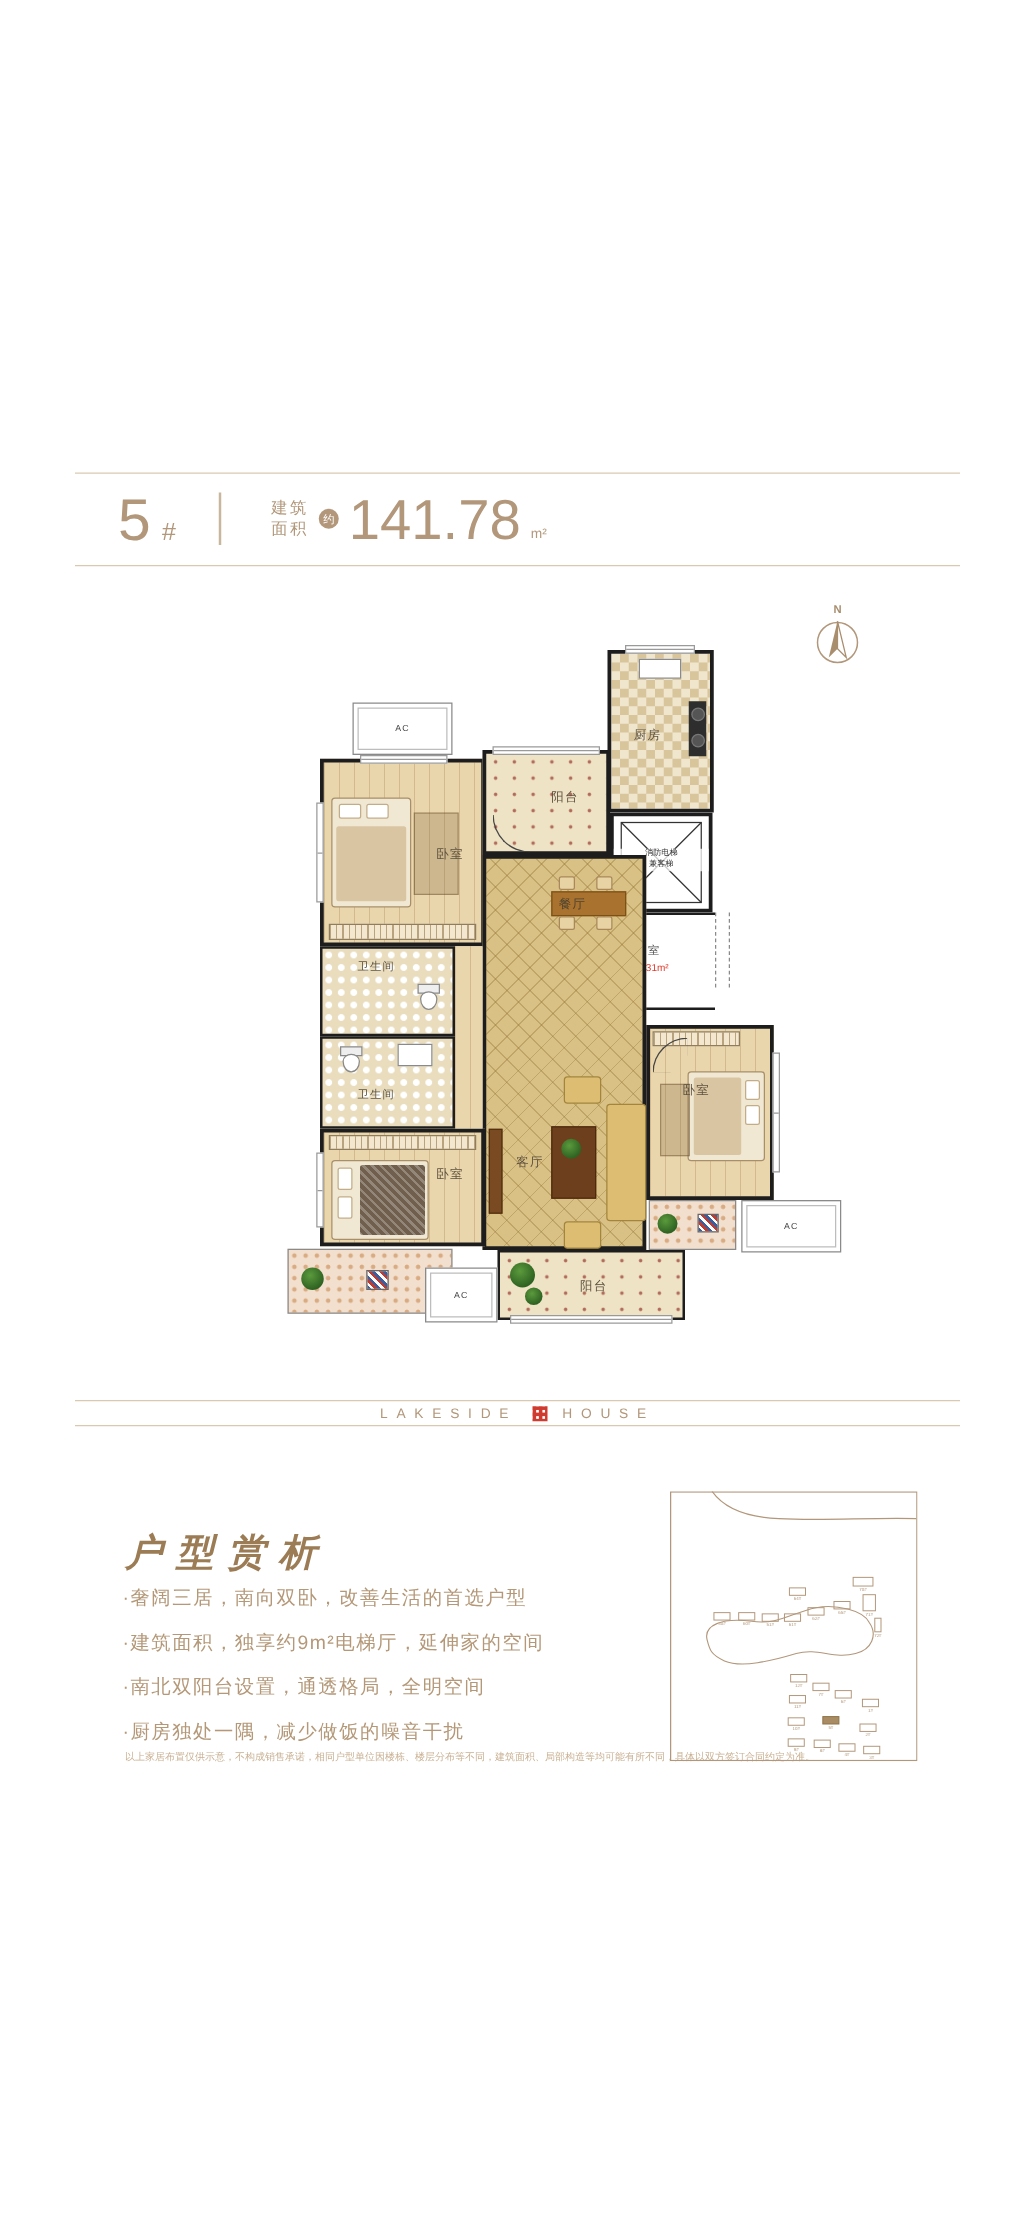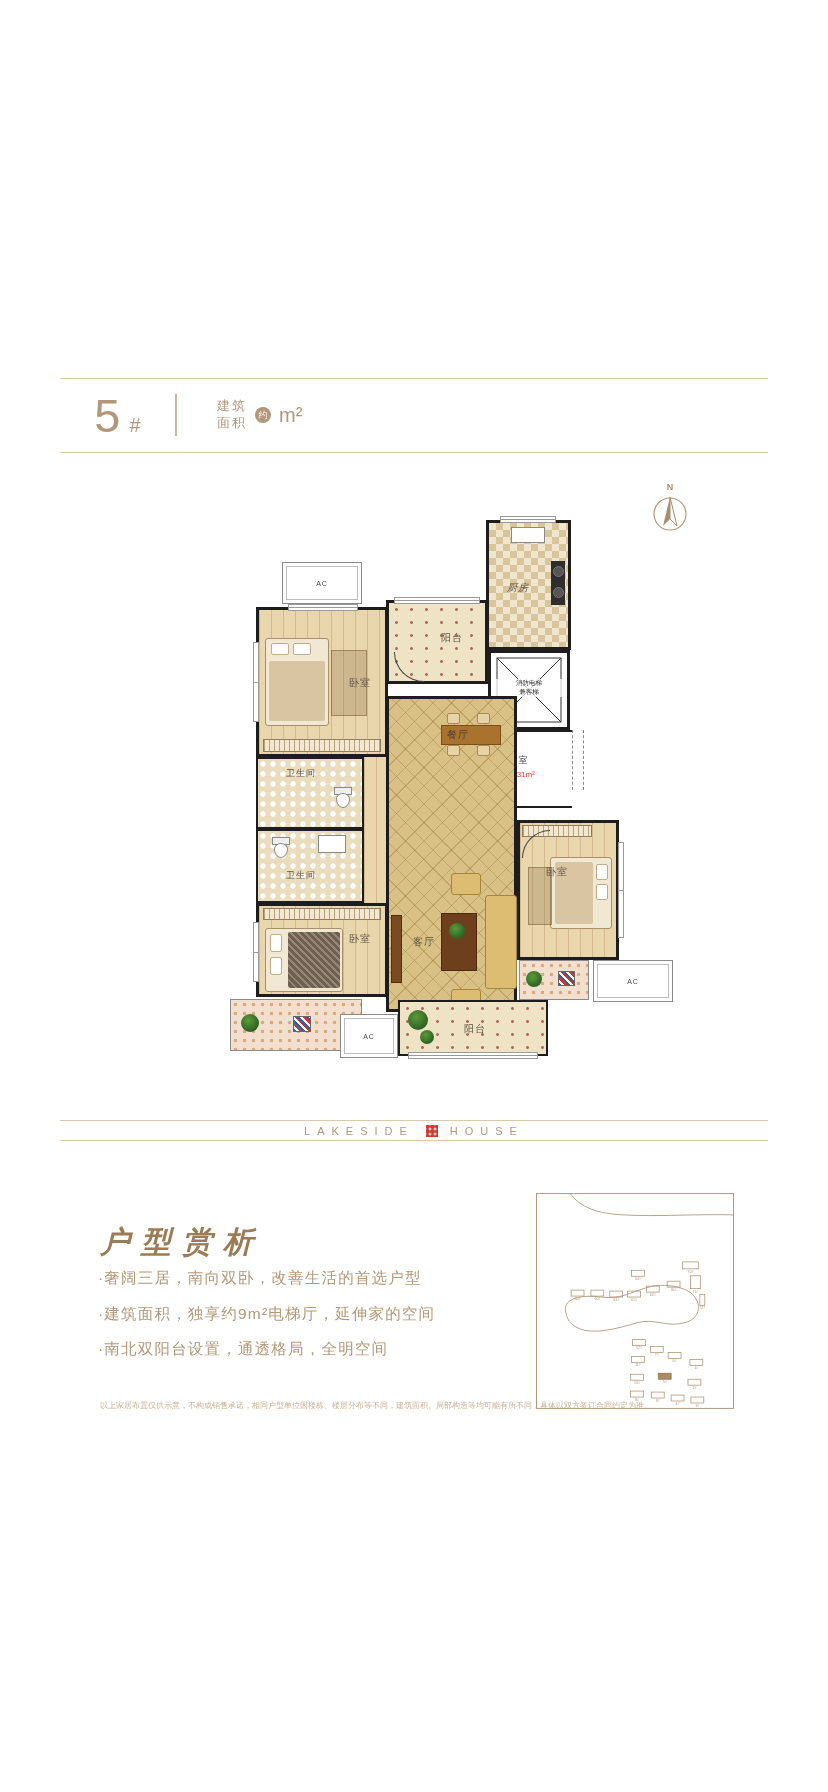--- a/index.html
+++ b/index.html
@@ -13,21 +13,21 @@
   .hd-a{width:115px;display:flex;align-items:baseline;justify-content:center;gap:9px;}
   .hd-no{font-size:47px;color:#b2977a;line-height:1;}
   .hd-hash{font-size:20px;color:#b2977a;}
   .hd-div{width:1px;height:42px;background:#c9b79d;}
   .hd-b{width:279px;text-align:center;font-size:25px;letter-spacing:7px;color:#b2977a;}
   .hd-c{flex:1;display:flex;align-items:center;justify-content:flex-start;padding-left:40px;gap:8px;}
   .area-lab{font-size:13px;line-height:1.3;color:#b2977a;letter-spacing:2px;}
   .approx{width:16px;height:16px;border-radius:50%;background:#b2977a;color:#fff;
           font-size:9px;display:flex;align-items:center;justify-content:center;}
   .area-val{font-size:45px;line-height:1;color:#b2977a;}
-  .area-unit{font-size:20px;color:#b2977a;align-self:flex-end;padding-bottom:5px;}
+  .area-unit{font-size:11px;color:#b2977a;align-self:flex-end;padding-bottom:5px;}
 
   
   .compass{position:absolute;left:648px;top:482px;width:44px;text-align:center;}
   .compass .n{font-size:9px;font-weight:bold;color:#a98e6e;margin-bottom:1px;}
 
   
   #plan{position:absolute;left:228px;top:512px;width:494px;height:552px;}
   .room{position:absolute;box-sizing:border-box;border:3px solid #1d1d1d;}
   .thinroom{position:absolute;box-sizing:border-box;border:1px solid #8a8a8a;background:#fff;}
   .wood{background:#ead6ad;
@@ -35,21 +35,21 @@
   .tile-diamond{background:#d9c186;
         background-image:repeating-linear-gradient(45deg,rgba(150,120,55,.38) 0 1px,transparent 1px 13px),
                          repeating-linear-gradient(-45deg,rgba(150,120,55,.38) 0 1px,transparent 1px 13px);}
   .dots{background:#efe3c6;
         background-image:radial-gradient(circle,#b06a5a 0 1px,transparent 1.8px);
         background-size:15px 13px;}
   .bathtile{background:#e9ddbe;
         background-image:radial-gradient(circle,#fff 0 2.4px,transparent 3px);
         background-size:10px 10px;}
   .checker{background:repeating-conic-gradient(#d8c59c 0% 25%,#efe6cd 0% 50%);
-        background-size:14px 14px;font-style:italic;}
+        background-size:14px 14px;}
   .floral{background:#f2dfcd;
         background-image:radial-gradient(circle,#d8ab82 0 1.5px,transparent 2.1px);
         background-size:9px 9px;}
   .rlabel{position:absolute;font-size:10px;color:#5f5340;letter-spacing:1px;white-space:nowrap;}
   .win{position:absolute;background:linear-gradient(#9a9a9a 0 0) center/100% 1px no-repeat,#fff;
        border:1px solid #9a9a9a;box-sizing:border-box;}
   .acbox{position:absolute;box-sizing:border-box;background:#fff;border:1px solid #8a8a8a;
          display:flex;align-items:center;justify-content:center;
          font-size:7px;color:#444;letter-spacing:1px;
          box-shadow:inset 0 0 0 3px #fff, inset 0 0 0 4px #bdbdbd;}
@@ -113,20 +113,21 @@
     <span class="hd-hash">#</span>
   </div>
   <div class="hd-div"></div>
   <div class="hd-div"></div>
   <div class="hd-c">
     <div class="area-lab">
       <div>建筑</div>
       <div>面积</div>
     </div>
     <div class="approx">约</div>
+    <div class="area-val">141.78</div>
     <div class="area-unit">m²</div>
   </div>
 </div>
 <div class="hairline" style="top:452px;"></div>
 
 <div class="compass">
   <div class="n">N</div>
   <svg width="40" height="40" viewBox="0 0 40 40">
     <circle cx="20" cy="21" r="16" fill="none" stroke="#b2977a" stroke-width="1.2"></circle>
     <polygon points="20,4 13,33 20,26" fill="#a98e6e"></polygon>
@@ -182,21 +183,21 @@
 
   <div class="thinroom" style="left:248px;top:218px;width:96px;height:78px;border:2px solid #1d1d1d;border-right:none;">
     <div style="position:absolute;left:24px;top:22px;text-align:center;">
       <div class="lobby-label">前室</div>
       <div class="lobby-area">约9.31m²</div>
     </div>
   </div>
   <div class="dashline" style="left:344px;top:218px;width:12px;height:60px;"></div>
   <div class="arc" style="left:252px;top:244px;width:34px;height:34px;border-left:1px solid #444;border-bottom:1px solid #444;border-bottom-left-radius:100%;"></div>
 
-  <div class="room tile-diamond" style="left:158px;top:184px;width:131px;height:316px;">
+  <div class="room tile-diamond" style="left:158px;top:172px;width:131px;height:316px;">
     <div class="dtable" style="left:52px;top:26px;width:58px;height:18px;"></div>
     <div class="chair" style="left:58px;top:14px;"></div>
     <div class="chair" style="left:88px;top:14px;"></div>
     <div class="chair" style="left:58px;top:46px;"></div>
     <div class="chair" style="left:88px;top:46px;"></div>
     <div class="rlabel" style="left:58px;top:29px;color:#4f4430;">餐厅</div>
 
     <div class="tvcab" style="left:2px;top:216px;width:9px;height:66px;"></div>
     <div class="sofa" style="left:96px;top:196px;width:30px;height:92px;"></div>
     <div class="sofa" style="left:62px;top:174px;width:28px;height:20px;"></div>
@@ -277,20 +278,21 @@
   <span>LAKESIDE</span>
   <div class="seal"></div>
   <span>HOUSE</span>
 </div>
 
 <div class="an-title">户型赏析</div>
 <div class="bullets">
   <div>·奢阔三居，南向双卧，改善生活的首选户型</div>
   <div>·建筑面积，独享约9m²电梯厅，延伸家的空间</div>
   <div>·南北双阳台设置，通透格局，全明空间</div>
+  <div>·厨房独处一隅，减少做饭的噪音干扰</div>
 </div>
 <div class="disclaimer">以上家居布置仅供示意，不构成销售承诺，相同户型单位因楼栋、楼层分布等不同，建筑面积、局部构造等均可能有所不同，具体以双方签订合同约定为准。</div>
 
 <div class="sitemap">
   <svg width="198" height="216" viewBox="0 0 200 218">
     <rect x="0.5" y="0.5" width="199" height="217" fill="none" stroke="#b2977a" stroke-width="1"></rect>
     <path d="M34,0 C44,14 62,21 88,22 C122,24 162,21 199,22" fill="none" stroke="#b2977a" stroke-width="0.9"></path>
     <path d="M30,120 C27,108 42,102 66,105 C88,108 98,98 118,94 C134,91 156,96 161,106
              C168,116 163,128 150,131 C132,136 120,126 102,131 C82,137 58,143 44,137 C33,132 32,128 30,120 Z" fill="none" stroke="#b2977a" stroke-width="0.9"></path>
     <g>

